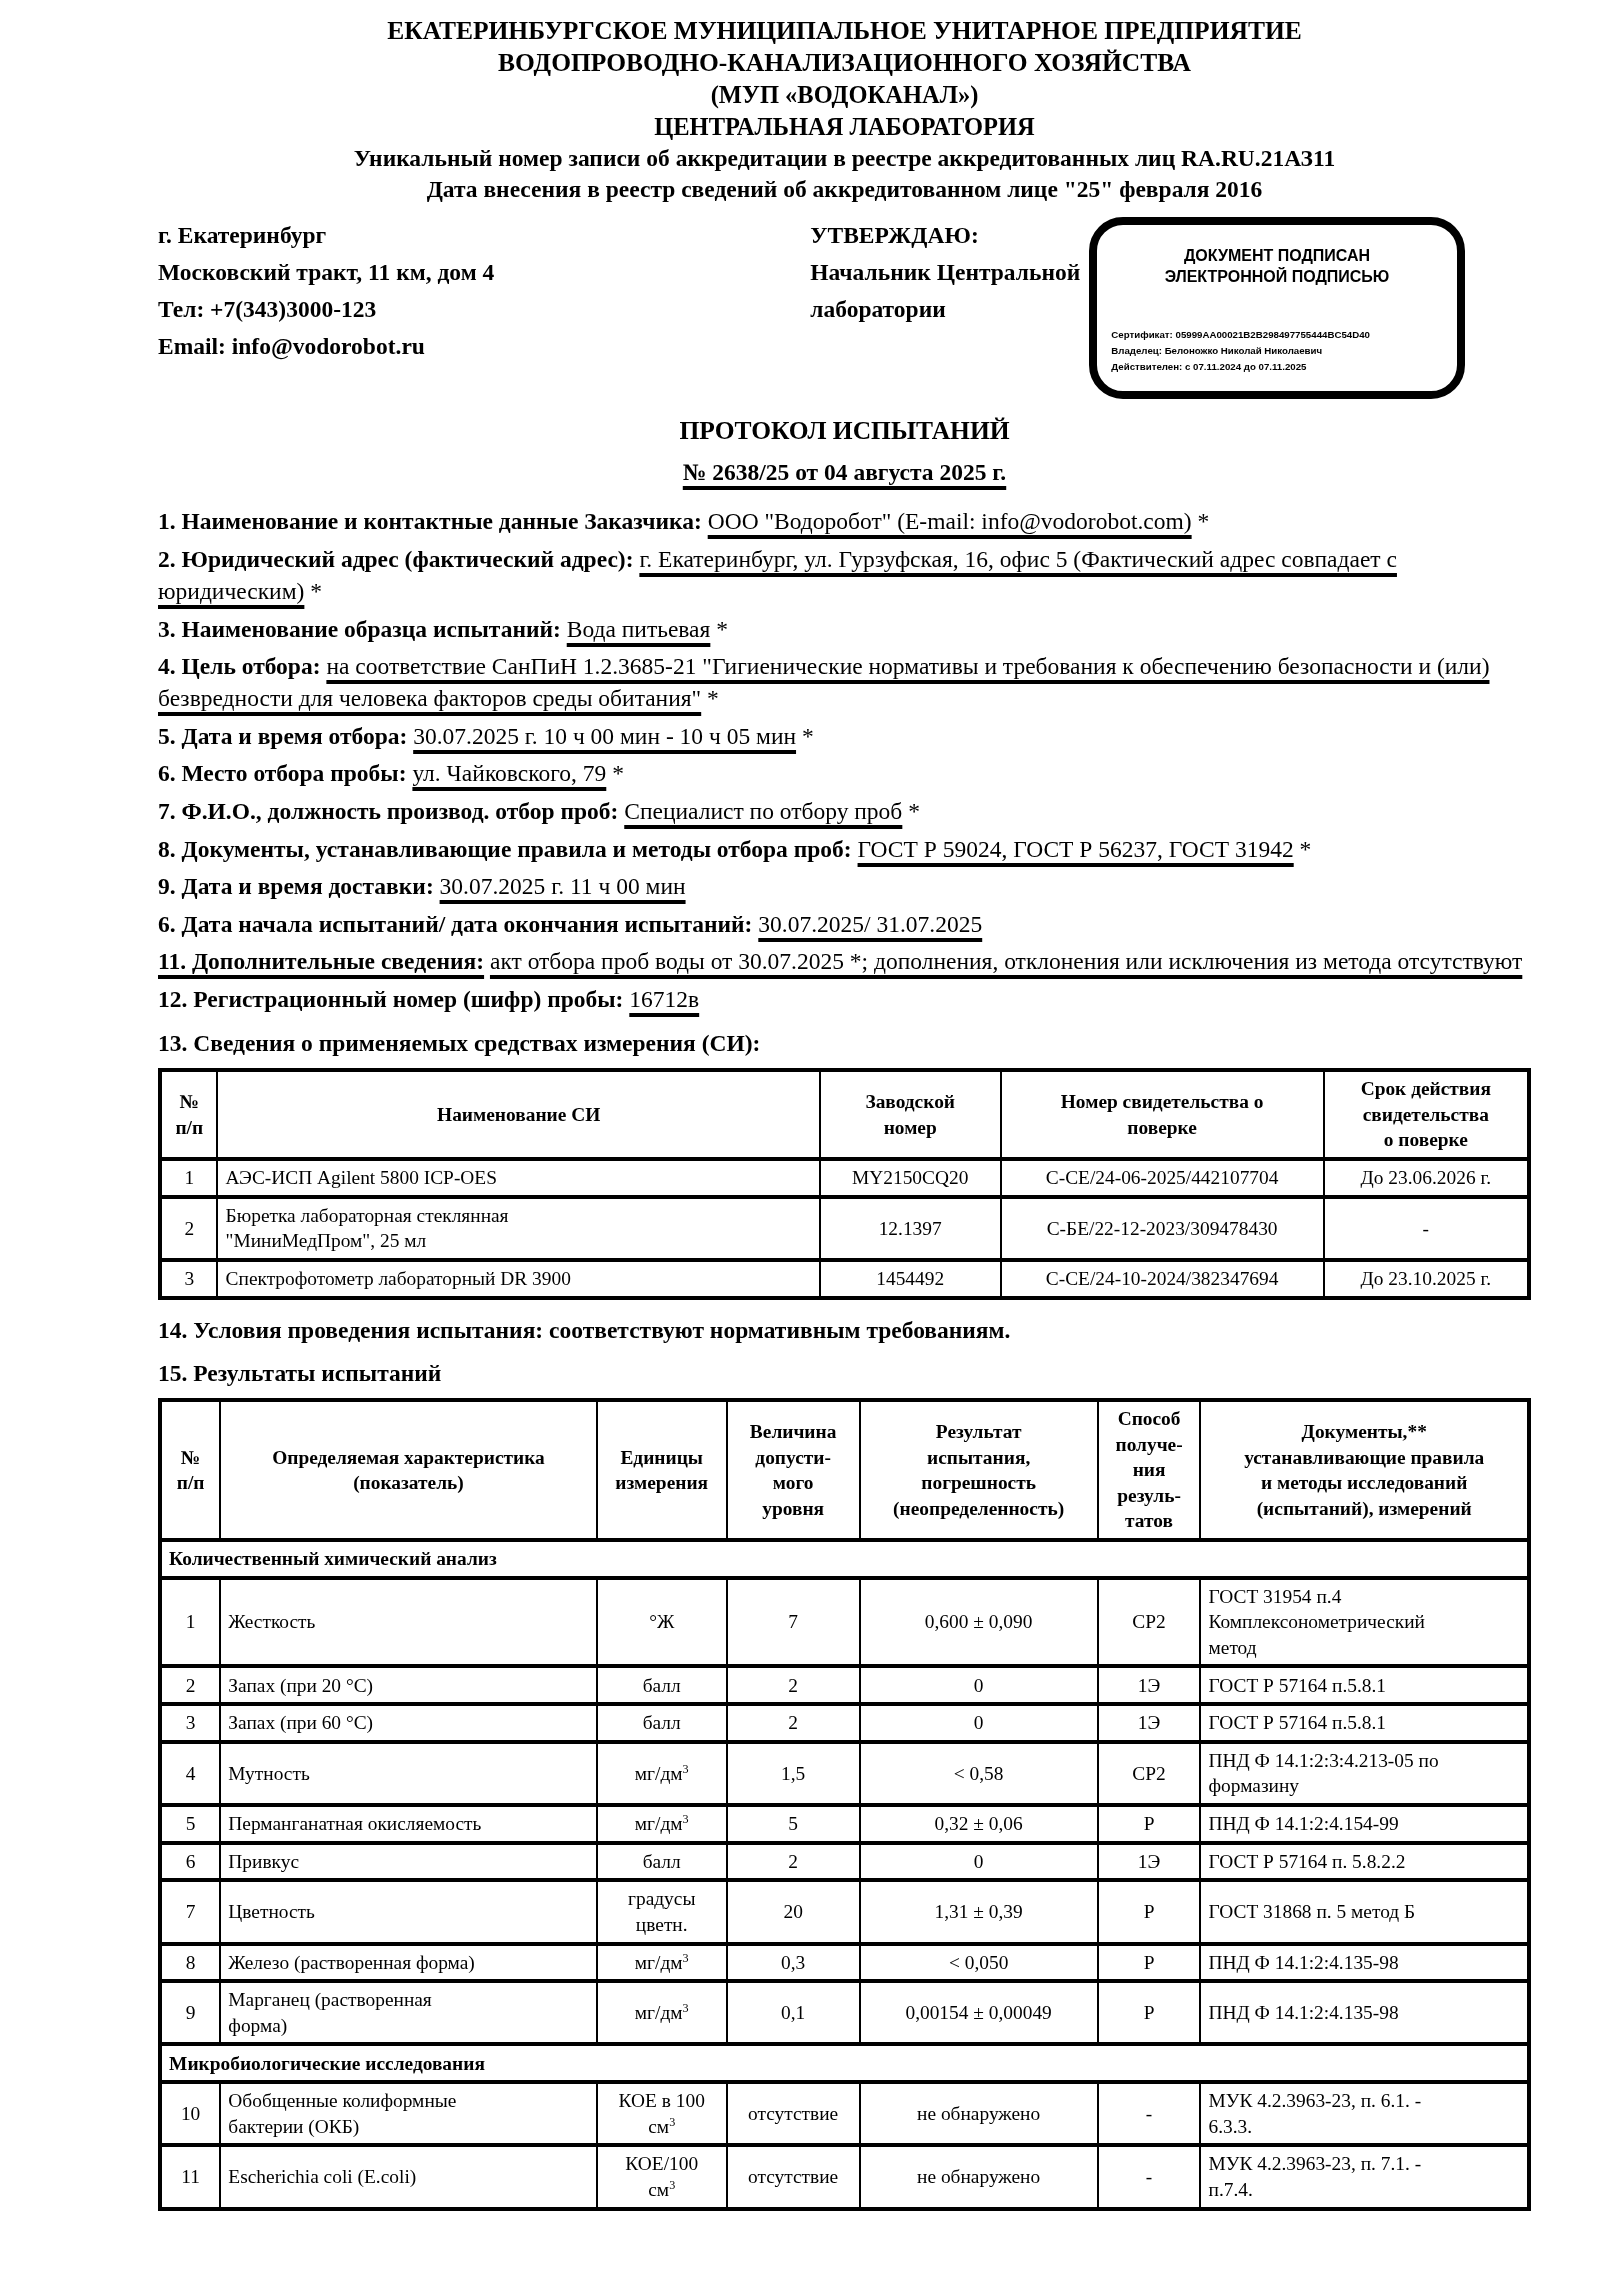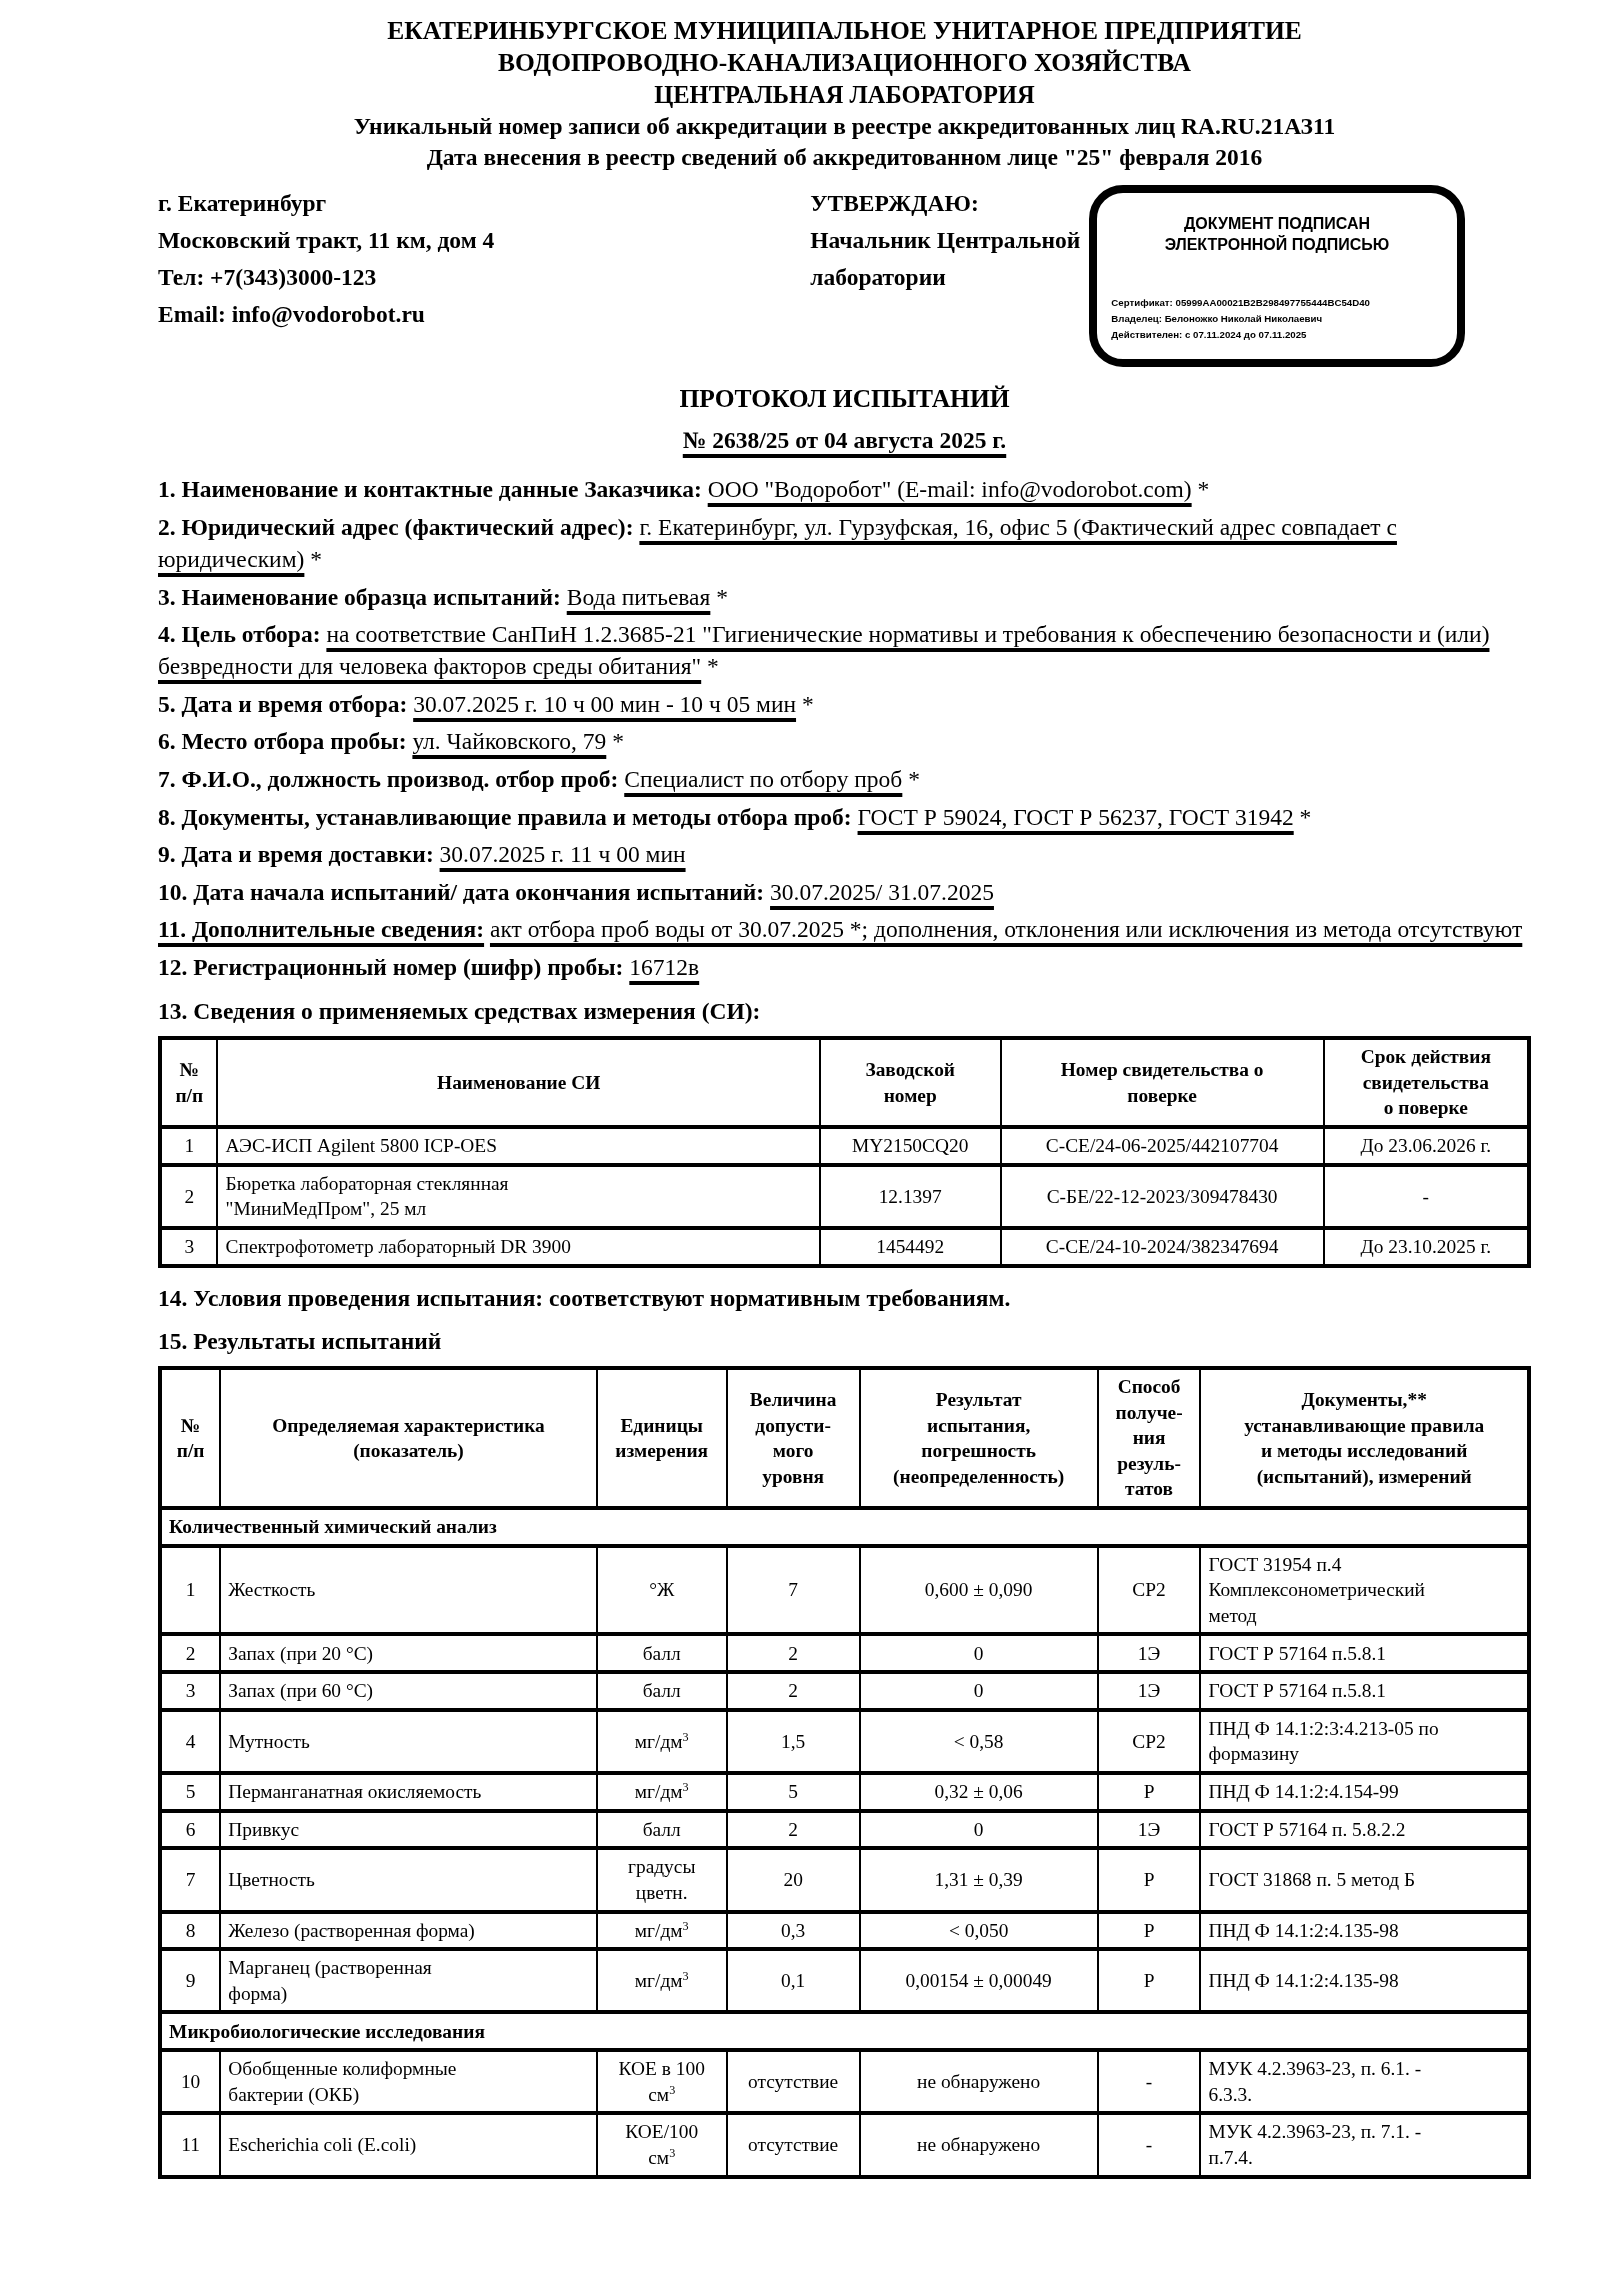--- a/index.html
+++ b/index.html
@@ -60,20 +60,21 @@
   .group-row td { text-align: left; font-weight: bold; }
 </style>
 </head>
 <body>
 
 <div class="page">
 
   <header class="org-header">
     <div class="org-l1">ЕКАТЕРИНБУРГСКОЕ МУНИЦИПАЛЬНОЕ УНИТАРНОЕ ПРЕДПРИЯТИЕ</div>
     <div class="org-l1">ВОДОПРОВОДНО-КАНАЛИЗАЦИОННОГО ХОЗЯЙСТВА</div>
+    <div class="org-l2">(МУП «ВОДОКАНАЛ»)</div>
     <div class="org-l2">ЦЕНТРАЛЬНАЯ ЛАБОРАТОРИЯ</div>
     <div class="org-l3">Уникальный номер записи об аккредитации в реестре аккредитованных лиц RA.RU.21АЗ11</div>
     <div class="org-l3">Дата внесения в реестр сведений об аккредитованном лице  "25" февраля 2016</div>
   </header>
 
   <div class="info-row">
     <div class="contact">
       <div>г. Екатеринбург</div>
       <div>Московский тракт, 11 км, дом 4</div>
       <div>Тел: +7(343)3000-123</div>
@@ -143,21 +144,21 @@
         <span class="lbl">8. Документы, устанавливающие правила и методы отбора проб:</span>
         <span> </span>
         <span class="val u">ГОСТ Р 59024, ГОСТ Р 56237, ГОСТ 31942</span><span class="sfx"> *</span>
       </div>
       <div class="item">
         <span class="lbl">9. Дата  и время доставки:</span>
         <span> </span>
         <span class="val u">30.07.2025 г. 11 ч 00 мин</span><span class="sfx"></span>
       </div>
       <div class="item">
-        <span class="lbl">10. Дата начала испытаний/ дата окончания испытаний:</span>
+        <span class="lbl">6. Дата начала испытаний/ дата окончания испытаний:</span>
         <span> </span>
         <span class="val u">30.07.2025/ 31.07.2025</span><span class="sfx"></span>
       </div>
       <div class="item">
         <span class="lbl">11. Дополнительные сведения:</span>
         <span> </span>
         <span class="val u">акт отбора проб воды от 30.07.2025 *; дополнения, отклонения или исключения из метода отсутствуют</span><span class="sfx"></span>
       </div>
       <div class="item">
         <span class="lbl">12. Регистрационный номер (шифр) пробы:</span>

